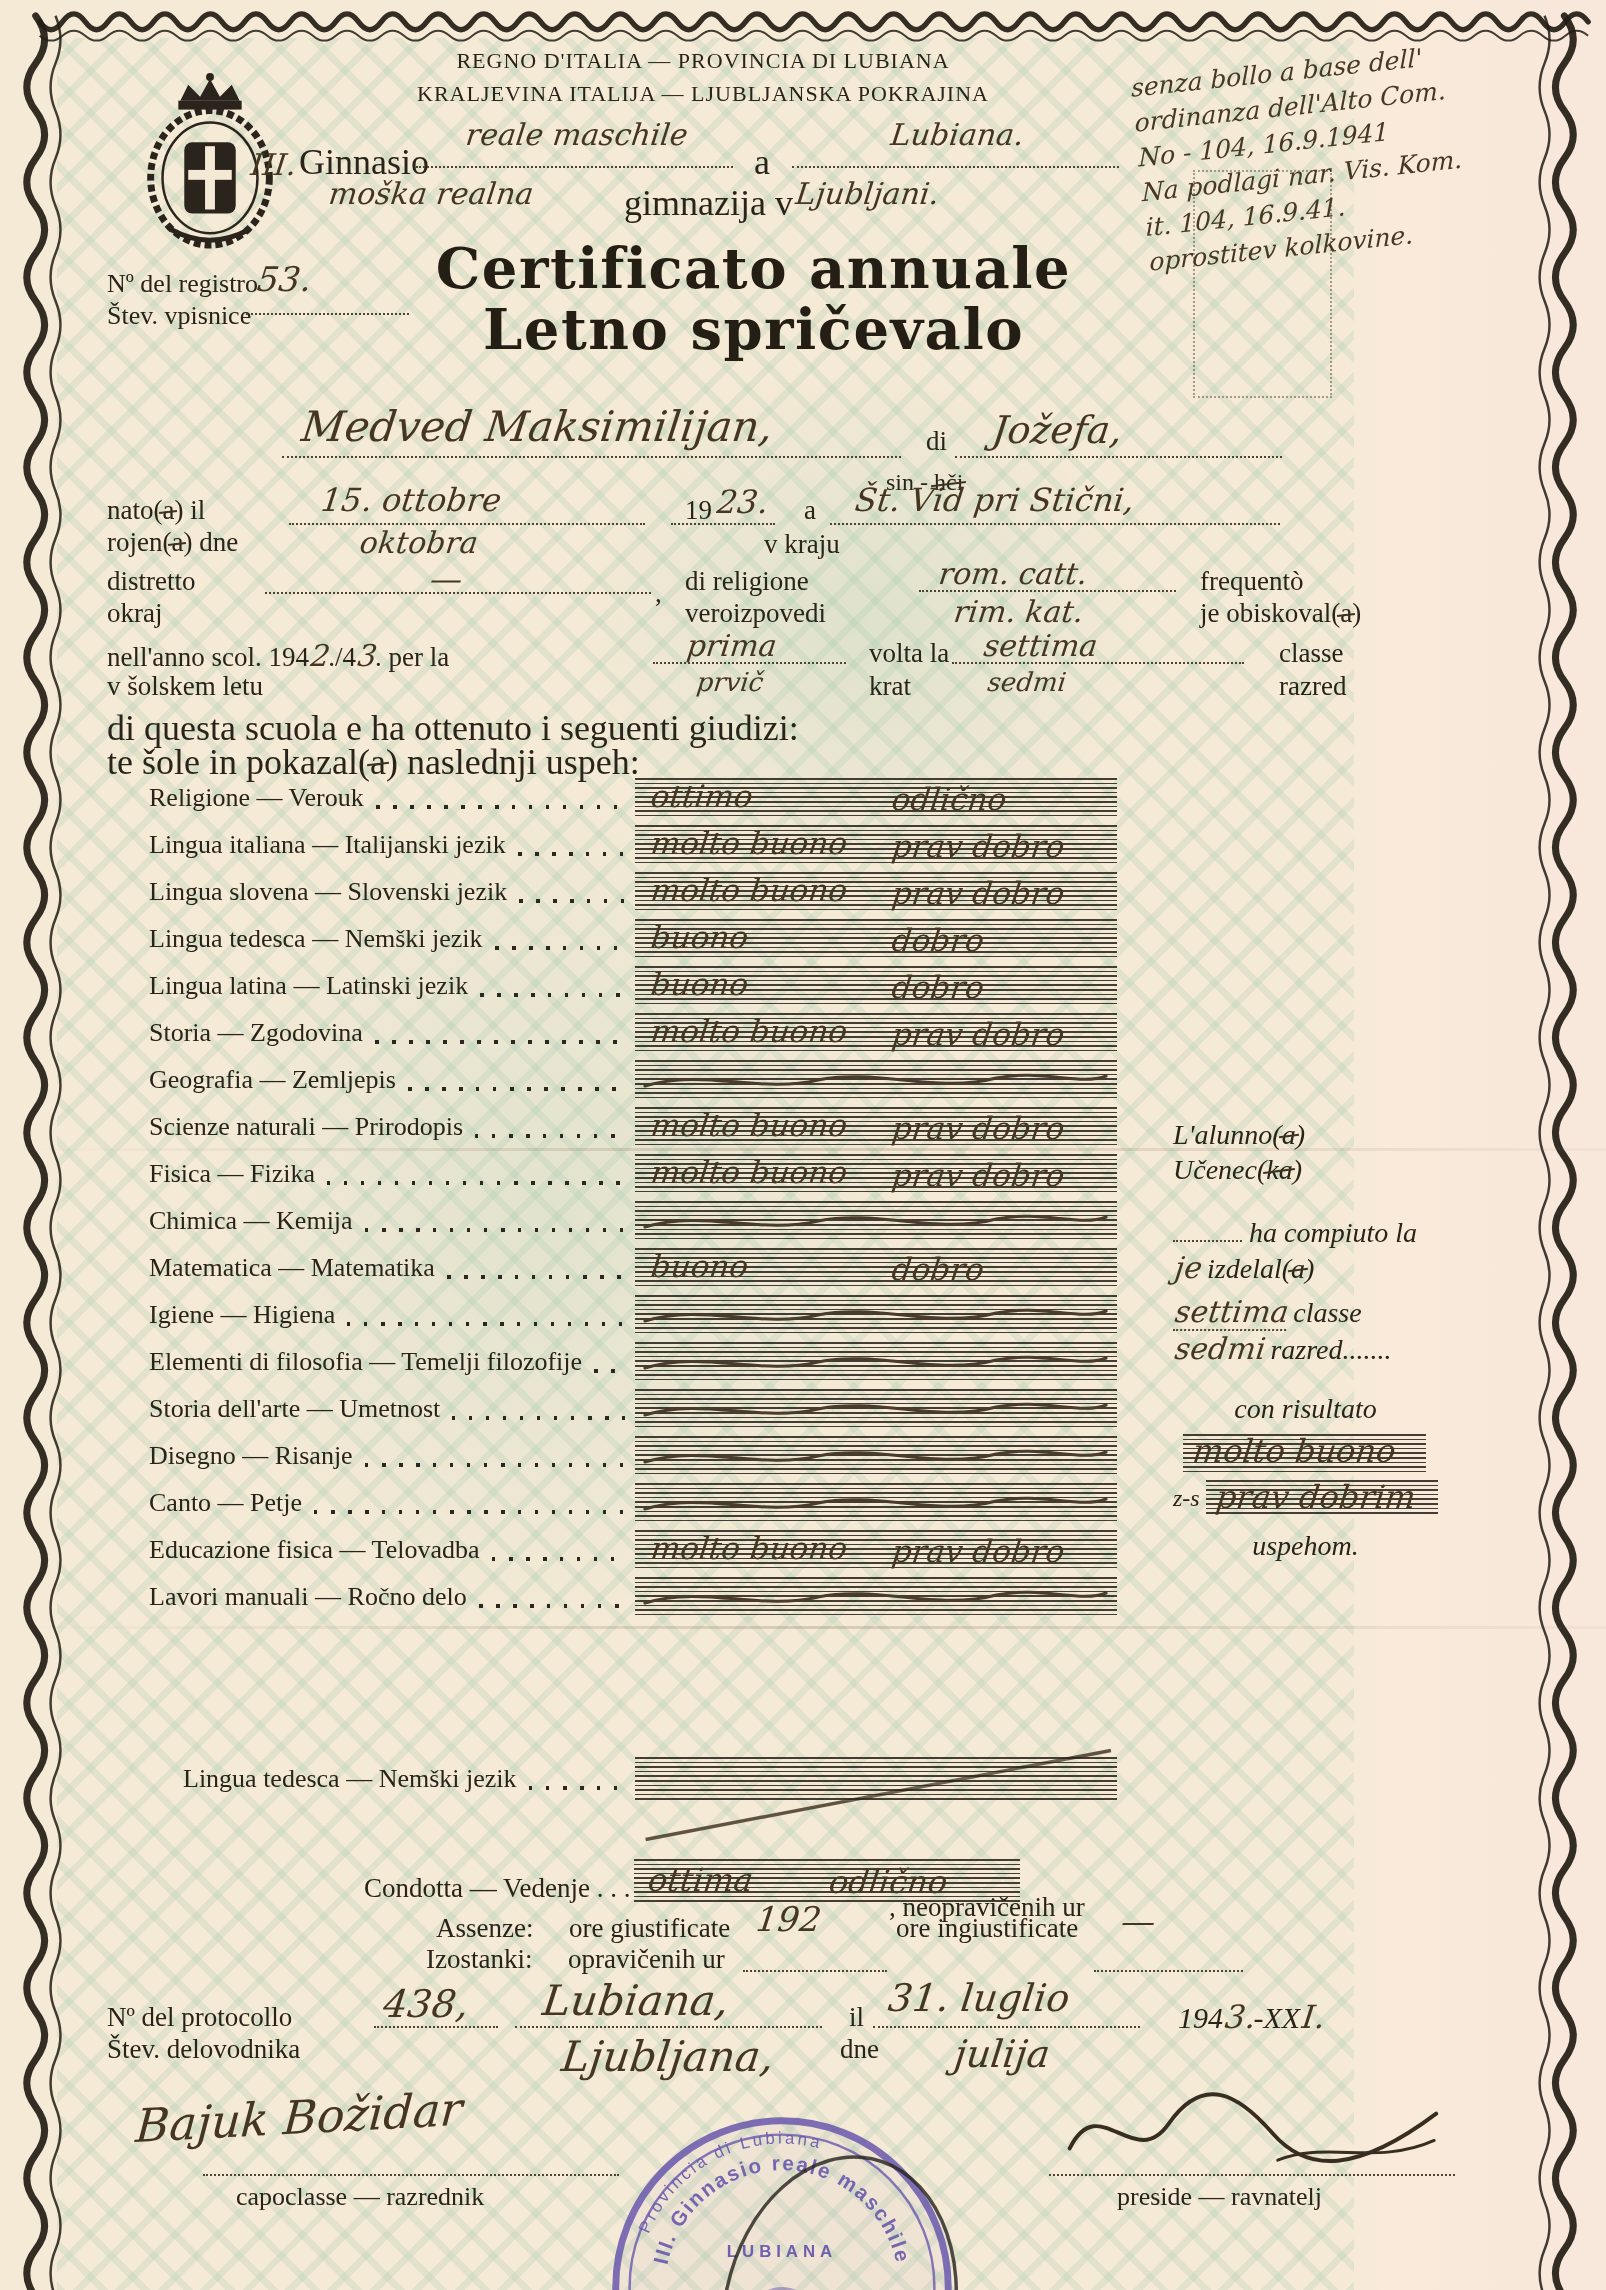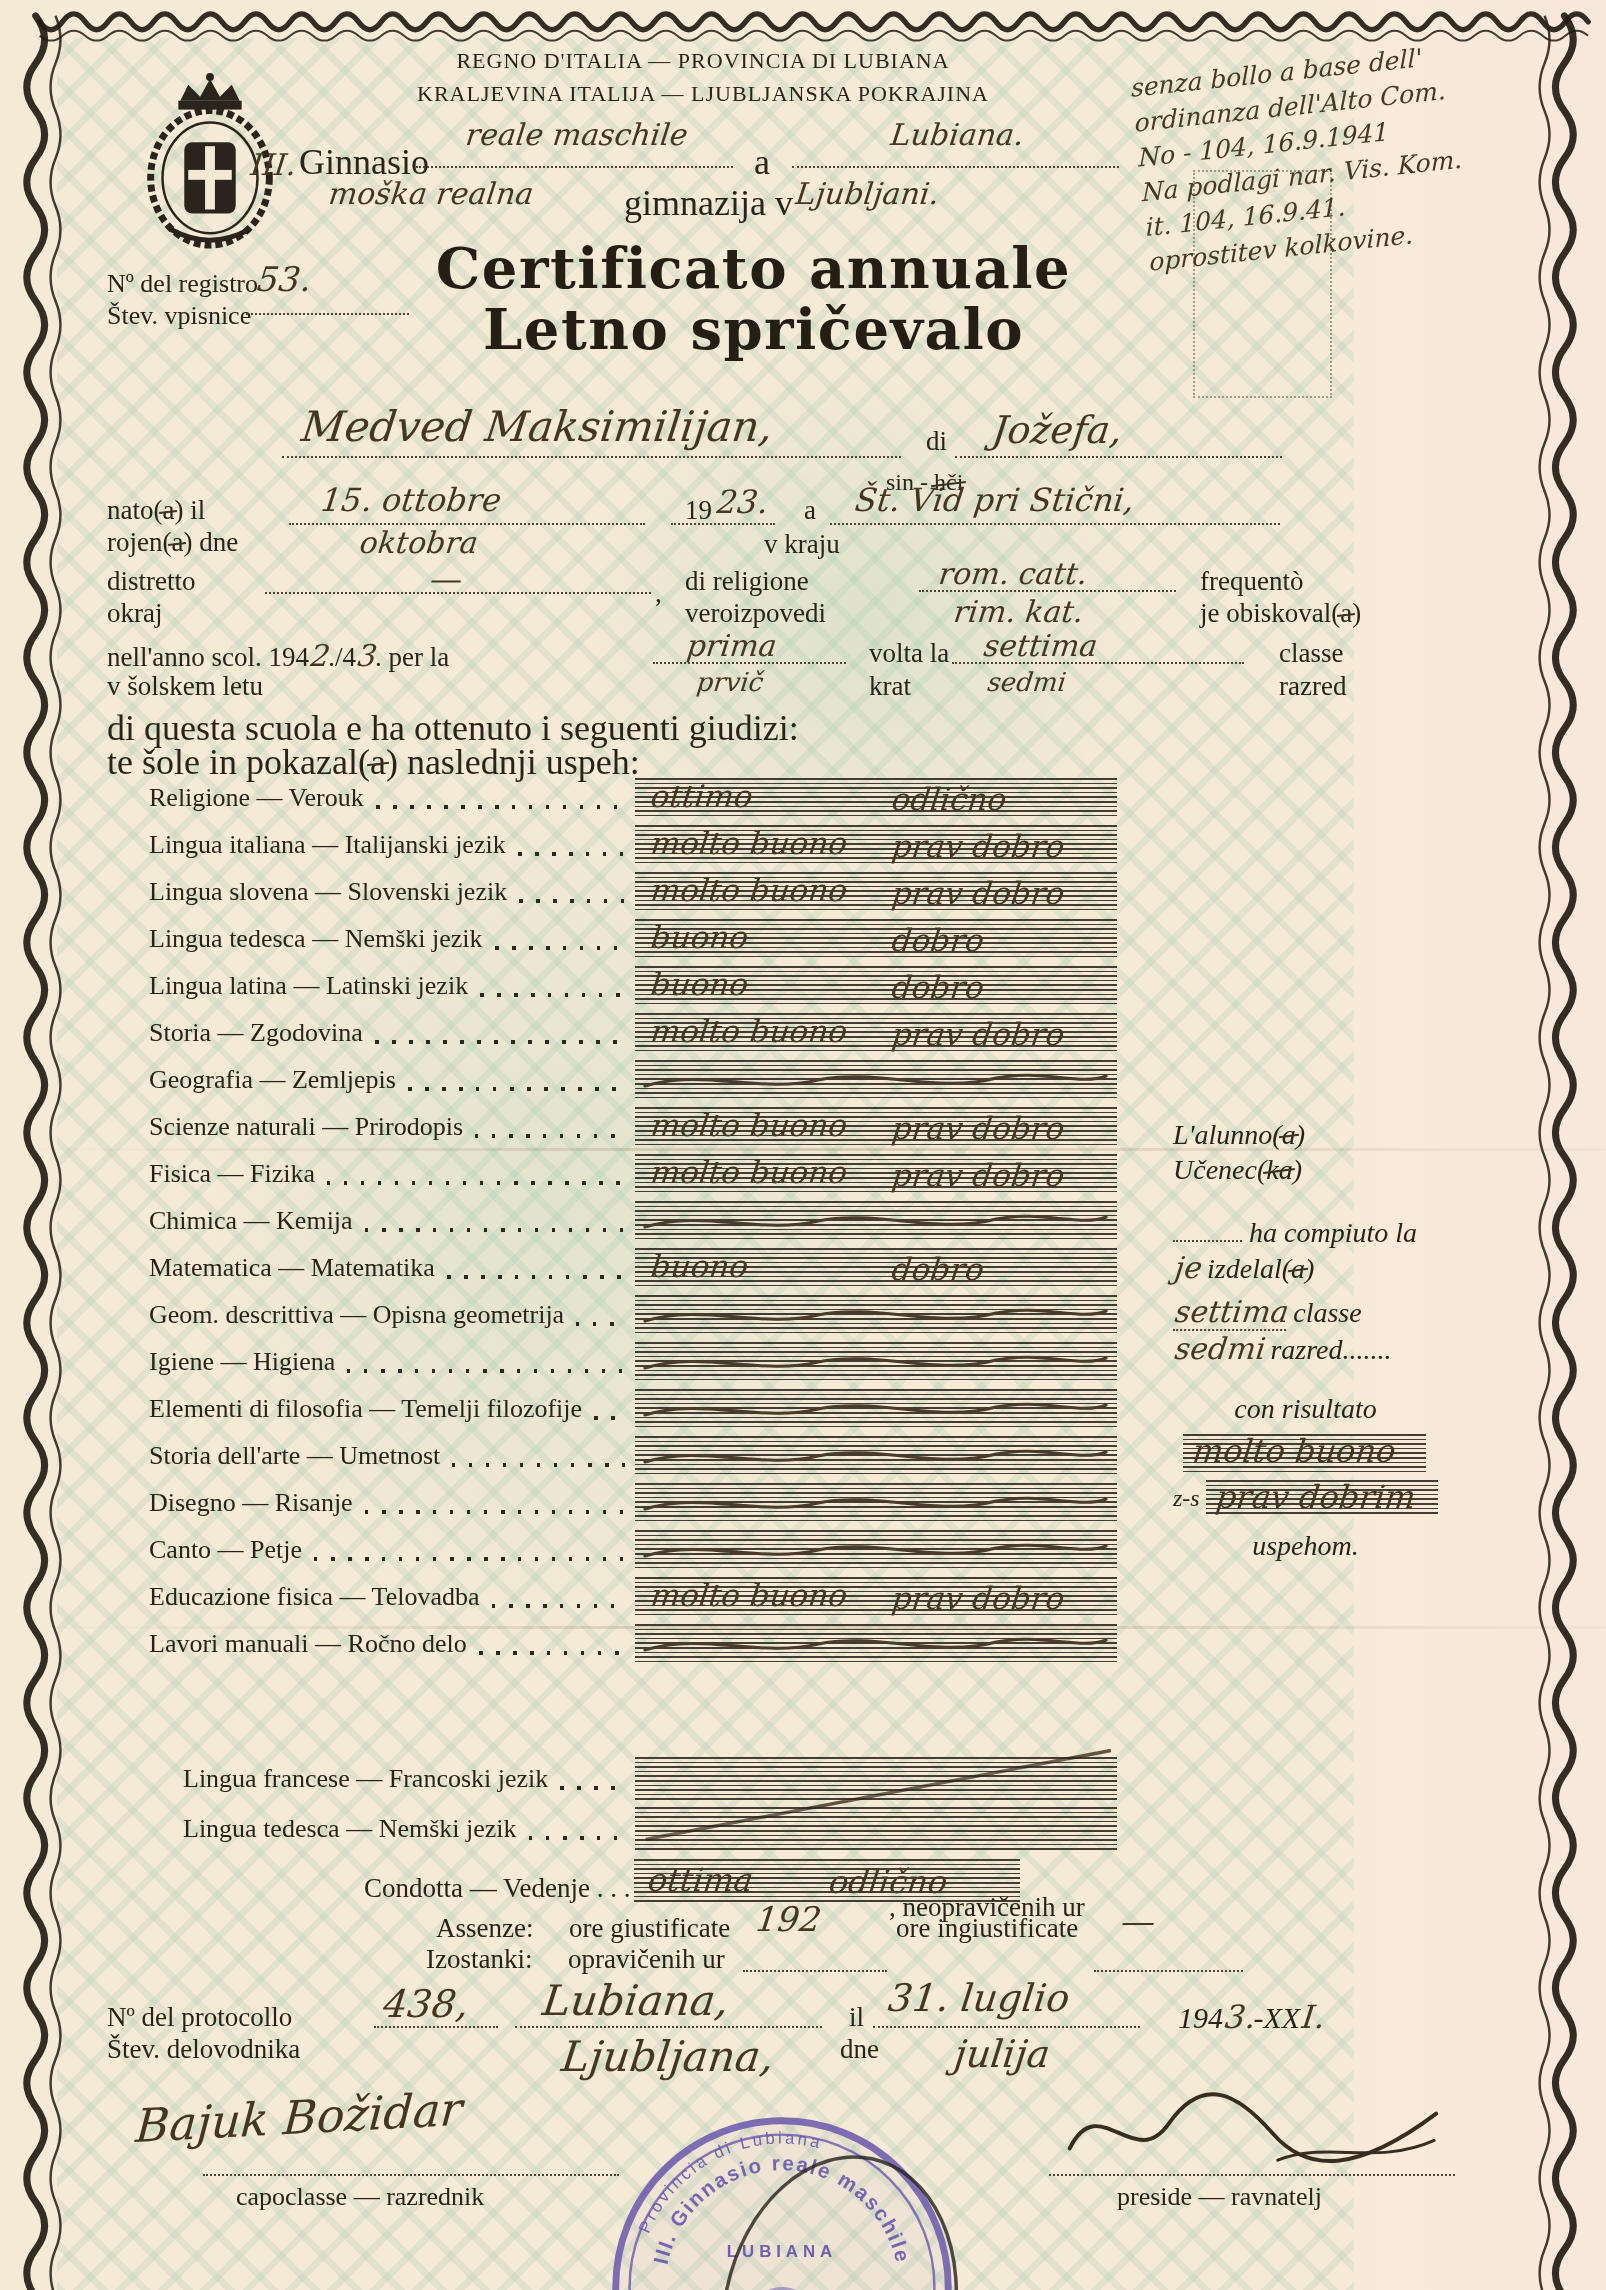--- a/index.html
+++ b/index.html
@@ -262,30 +262,20 @@
   <div class="subj-row">
     <span class="subj-label p">Matematica — Matematika</span>
     <span class="leader"></span>
     <div class="gfield ruled">
 
       <span class="hw grade-it">buono</span>
       <span class="hw grade-sl">dobro</span>
     </div>
   </div>
 
-  <div class="subj-row">
-    <span class="subj-label p">Geom. descrittiva — Opisna geometrija</span>
-    <span class="leader"></span>
-    <div class="gfield ruled">
-      <svg class="wavy" viewBox="0 0 487 40" preserveAspectRatio="none">
-        <path d="M10,26 C70,8 125,34 185,20 C245,8 305,34 365,18 C410,9 450,26 476,16" fill="none" stroke="#4a3b2a" stroke-width="3" stroke-linecap="round"></path>
-      </svg>
-
-    </div>
-  </div>
 
   <div class="subj-row">
     <span class="subj-label p">Igiene — Higiena</span>
     <span class="leader"></span>
     <div class="gfield ruled">
       <svg class="wavy" viewBox="0 0 487 40" preserveAspectRatio="none">
         <path d="M10,26 C70,8 125,34 185,20 C245,8 305,34 365,18 C410,9 450,26 476,16" fill="none" stroke="#4a3b2a" stroke-width="3" stroke-linecap="round"></path>
       </svg>
 
     </div>
@@ -371,25 +361,20 @@
     <div style="display:flex;align-items:center">
         <span class="p f24">z-s</span>
         <span class="ruled" style="position:relative;width:236px;height:36px;margin-left:6px">
           <span class="hw h32" style="position:absolute;left:8px;top:0">prav dobrim</span>
         </span>
       </div>
     <div class="ctr" style="margin-top:12px">uspehom.</div>
   </div>
 
   <div class="abs" id="optional-list" style="left:183px;top:1754px;width:934px">
-  <div class="subj-row" style="height:50px">
-    <span class="subj-label p">Lingua francese — Francoski jezik</span>
-    <span class="leader"></span>
-    <div class="gfield ruled" style="height:44px"></div>
-  </div>
 
   <div class="subj-row" style="height:50px">
     <span class="subj-label p">Lingua tedesca — Nemški jezik</span>
     <span class="leader"></span>
     <div class="gfield ruled" style="height:44px"></div>
   </div>
 </div>
 
   <span class="abs p f27" style="left:364px;top:1873px">Condotta — Vedenje . . .</span>
   <div class="abs ruled" style="left:634px;top:1859px;width:386px;height:44px">

